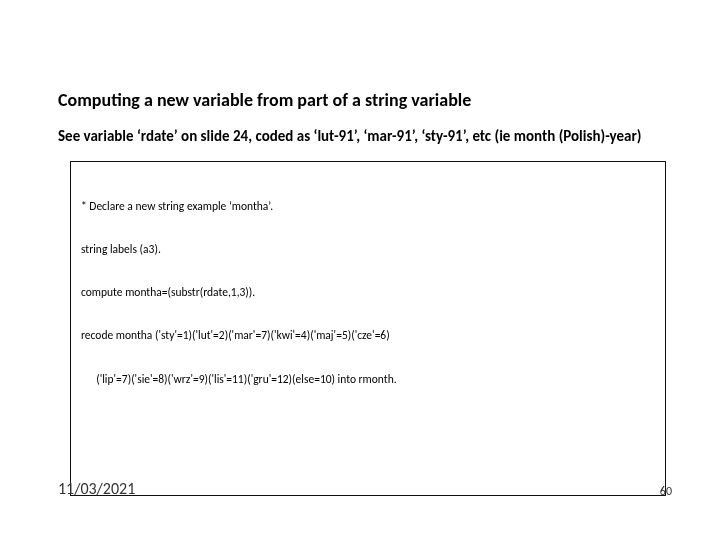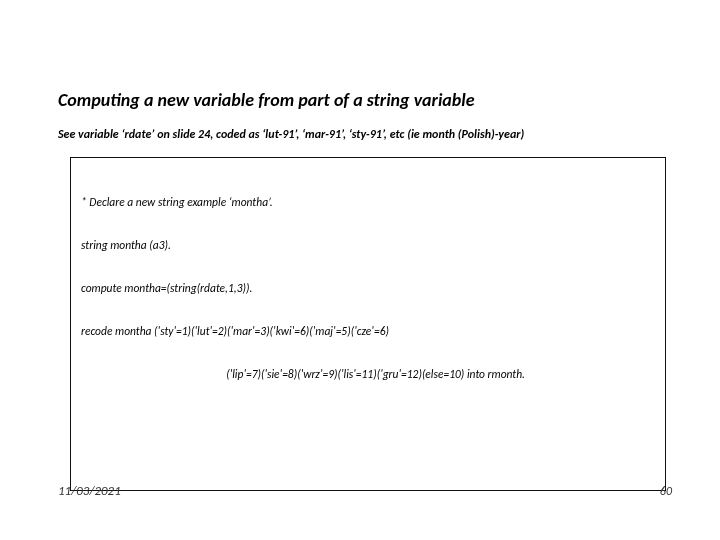--- a/index.html
+++ b/index.html
@@ -11,50 +11,49 @@
     font-family: "Calibri", "Segoe UI", Arial, sans-serif;
     color: #000;
     overflow: hidden;
   }
   .slide {
     position: relative;
     width: 720px;
     height: 540px;
     box-sizing: border-box;
     padding: 90px 48px 0 58px;
-    font-style: italic;
   }
   .title {
     font-size: 18px;
     font-weight: 700;
     margin: 0 0 14px 0;
     line-height: 1.2;
   }
   .intro {
-    font-size: 12px;
+    font-size: 15px;
     font-weight: 700;
     margin: 0;
     line-height: 1.45;
   }
   .codebox {
     border: 1px solid #111;
     margin: 14px 6px 0 12px;
     padding: 8px 10px 8px 10px;
     font-size: 11.5px;
     line-height: 1.25;
     font-family: "Calibri", "Segoe UI", Arial, sans-serif;
     white-space: pre-wrap;
   }
   .codeline { display: block; }
-  .indent { padding-left: 10px; text-align: center; }
+  .indent { padding-left: 10px; }
   .footer-date {
     position: absolute;
     left: 58px;
     bottom: 42px;
-    font-size: 13px;
+    font-size: 16px;
     color: #333;
   }
   .footer-page {
     position: absolute;
     right: 48px;
     bottom: 42px;
     font-size: 12px;
     color: #333;
   }
 </style>
@@ -62,23 +61,23 @@
 <body>
 
 <div class="slide">
 
   <h1 class="title">Computing a new variable from part of a string variable</h1>
 
   <p class="intro">See variable ‘rdate’ on slide 24, coded as ‘lut-91’, ‘mar-91’,  ‘sty-91’, etc (ie month (Polish)-year)</p>
 
   <div class="codebox">
     <span class="codeline">* Declare a new string example ‘montha’.</span>
-    <span class="codeline">string montha (a3).</span>
-    <span class="codeline">compute montha=(string(rdate,1,3)).</span>
-    <span class="codeline">recode montha ('sty'=1)('lut'=2)('mar'=3)('kwi'=6)('maj'=5)('cze'=6)</span>
+    <span class="codeline">string labels (a3).</span>
+    <span class="codeline">compute montha=(substr(rdate,1,3)).</span>
+    <span class="codeline">recode montha ('sty'=1)('lut'=2)('mar'=7)('kwi'=4)('maj'=5)('cze'=6)</span>
     <span class="codeline indent">  ('lip'=7)('sie'=8)('wrz'=9)('lis'=11)('gru'=12)(else=10) into rmonth.</span>
     
     
     
     
     
   </div>
 
   <div class="footer-date">11/03/2021</div>
   <div class="footer-page">60</div>

